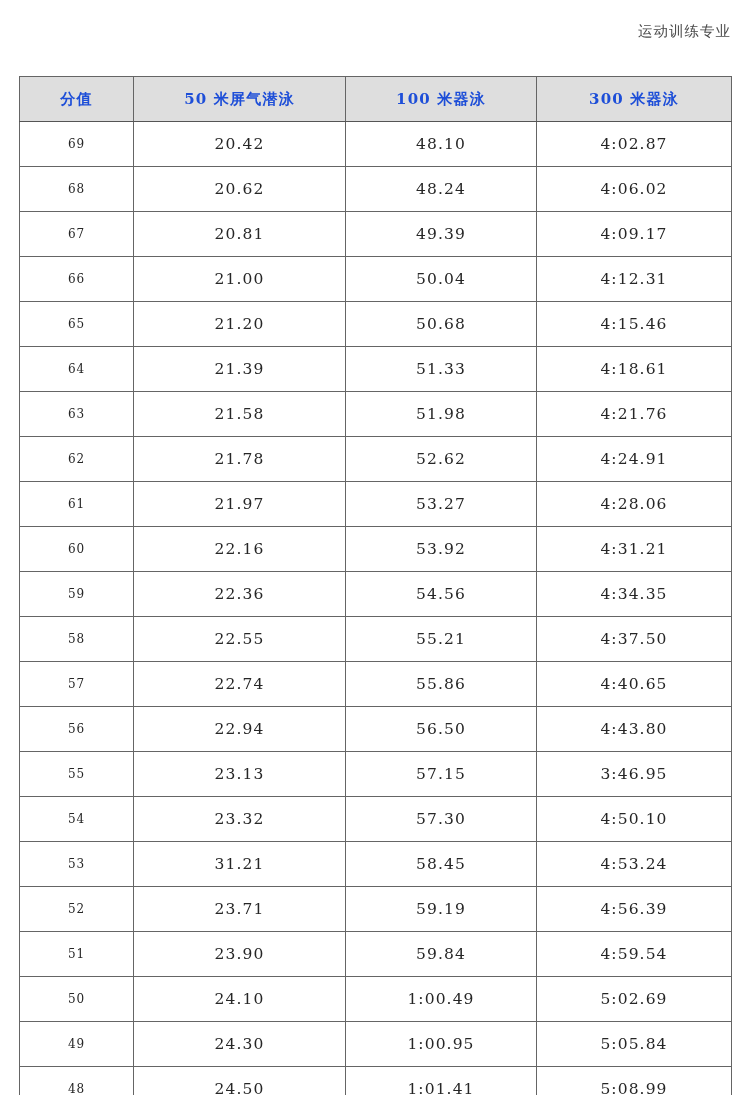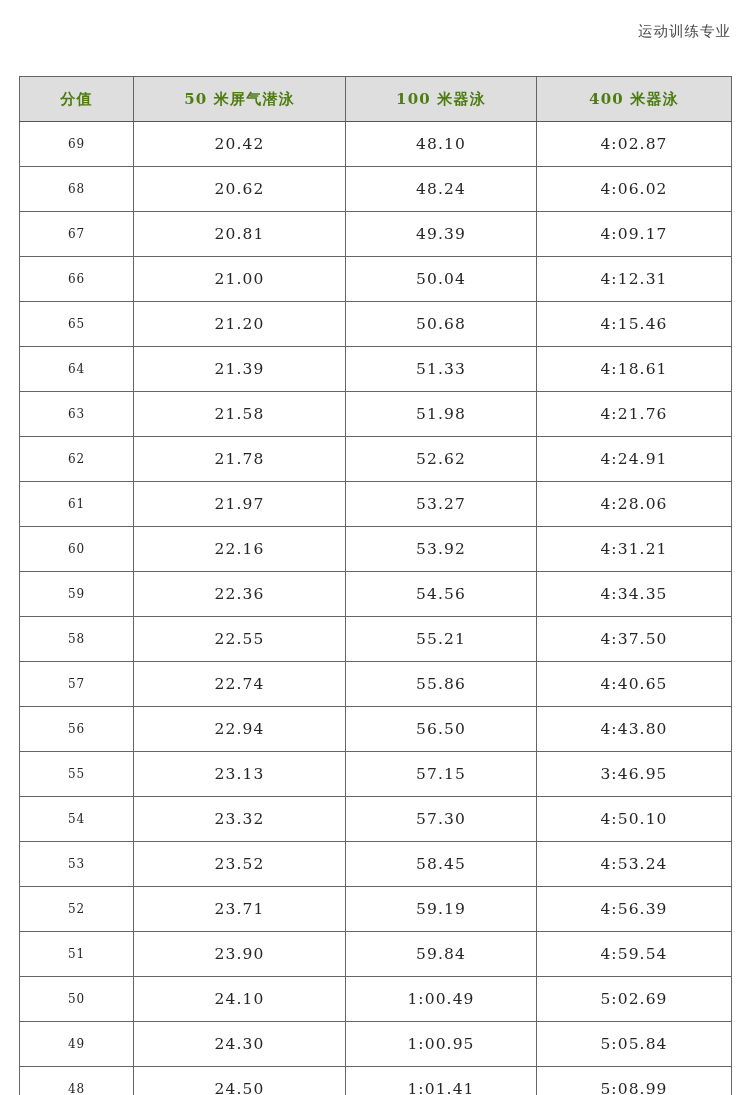--- a/index.html
+++ b/index.html
@@ -63,21 +63,21 @@
     text-align: center;
     vertical-align: middle;
     padding: 0;
   }
 
   table.score-table thead th {
     background: #dedede;
     font-weight: bold;
     font-size: 15px;
     letter-spacing: 1.2px;
-    color: #4d7c0f;
+    color: #1d4ed8;
     border-bottom: 1.6px solid #555555;
   }
 
   table.score-table tbody td {
     background: #ffffff;
     font-weight: normal;
     font-size: 15.5px;
     letter-spacing: 1.1px;
     color: #262626;
   }
@@ -100,21 +100,21 @@
         <col class="c-score">
           <col class="c-e1">
           <col class="c-e2">
           <col class="c-e3">
       </colgroup>
       <thead>
         <tr>
           <th>分值</th>
           <th>50 米屏气潜泳</th>
           <th>100 米器泳</th>
-          <th>400 米器泳</th>
+          <th>300 米器泳</th>
         </tr>
       </thead>
       <tbody id="table-body">
           <tr>
             <td class="col-score">69</td>
             <td>20.42</td>
             <td>48.10</td>
             <td>4:02.87</td>
           </tr>
           <tr>
@@ -202,21 +202,21 @@
             <td>3:46.95</td>
           </tr>
           <tr>
             <td class="col-score">54</td>
             <td>23.32</td>
             <td>57.30</td>
             <td>4:50.10</td>
           </tr>
           <tr>
             <td class="col-score">53</td>
-            <td>23.52</td>
+            <td>31.21</td>
             <td>58.45</td>
             <td>4:53.24</td>
           </tr>
           <tr>
             <td class="col-score">52</td>
             <td>23.71</td>
             <td>59.19</td>
             <td>4:56.39</td>
           </tr>
           <tr>

